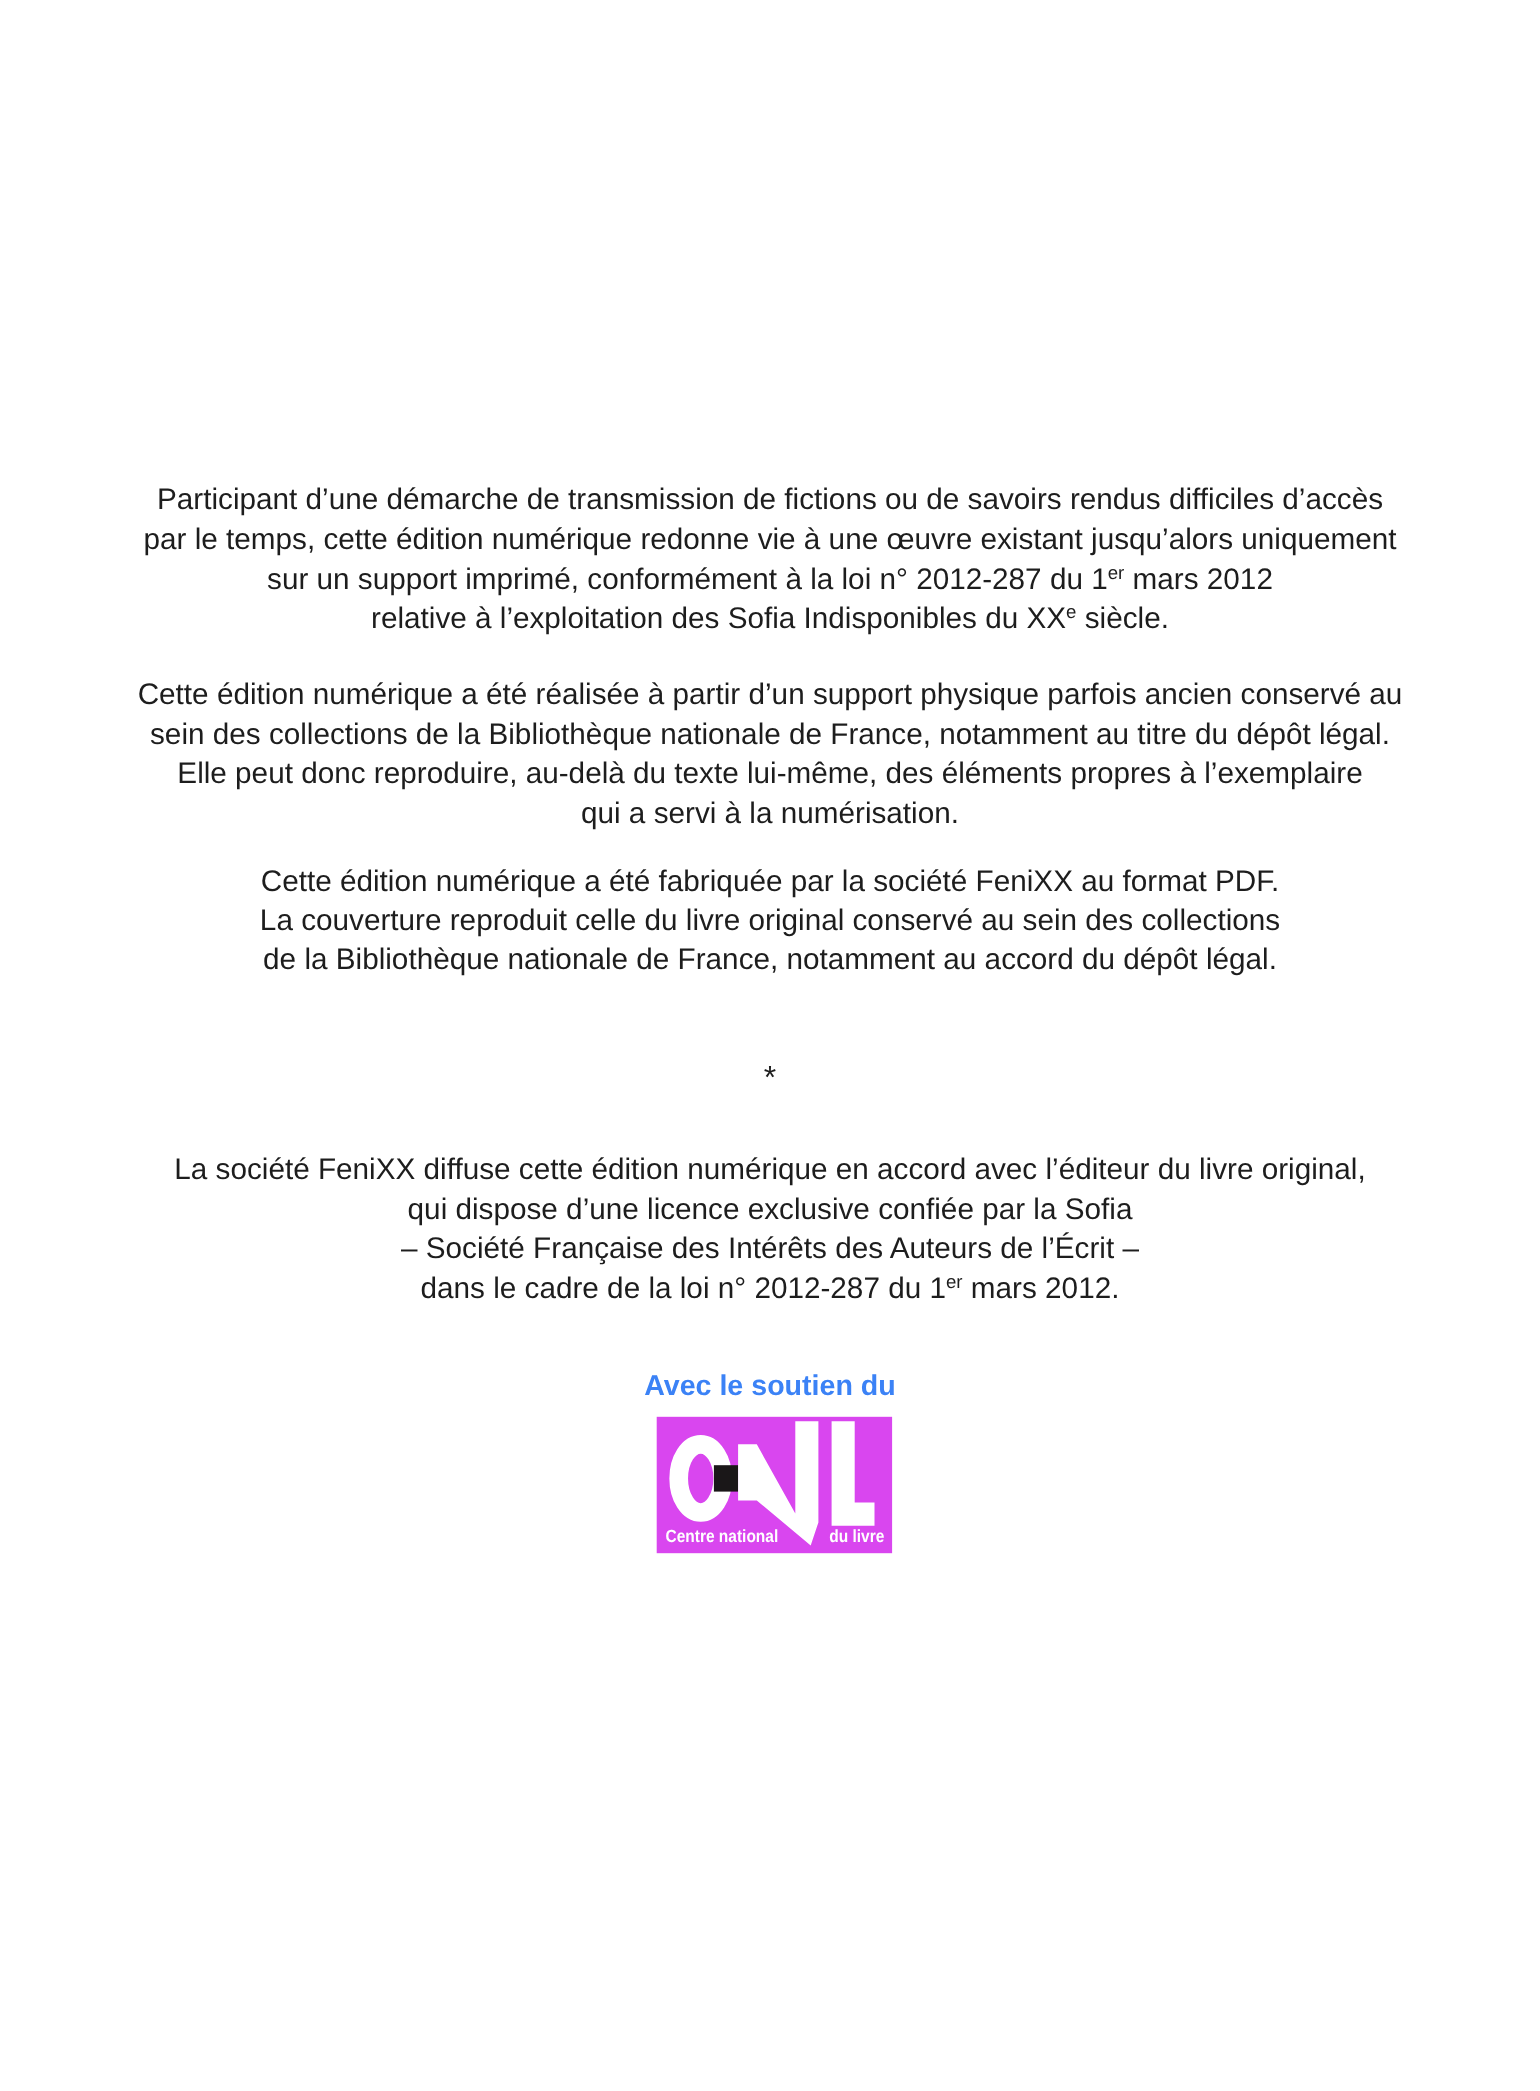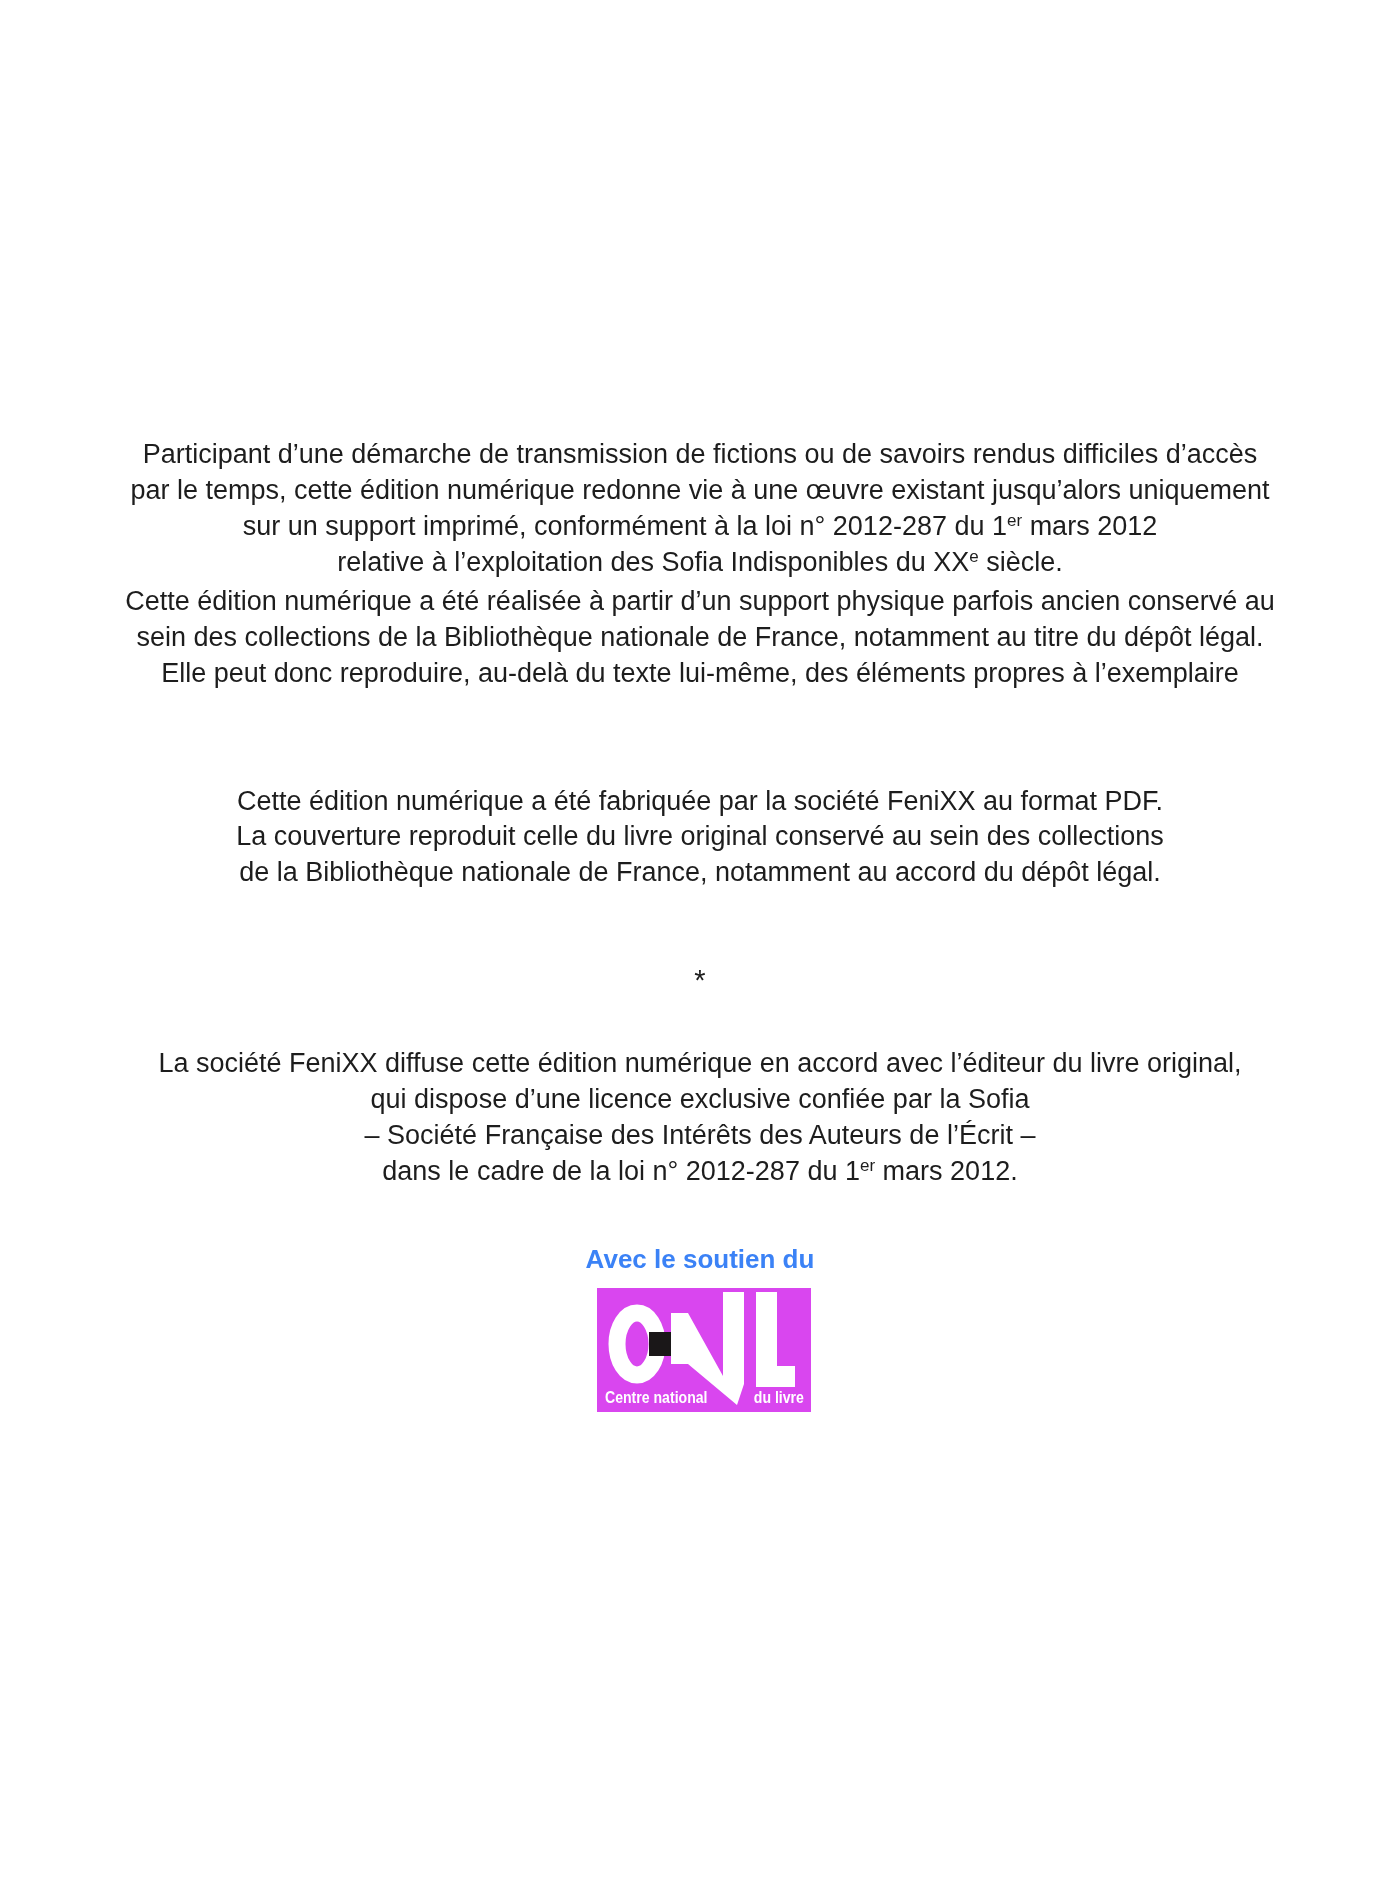--- a/index.html
+++ b/index.html
@@ -62,24 +62,25 @@
 
 <div class="page">
 
   <div class="para" style="top:436px">
     <div class="line">Participant d’une démarche de transmission de fictions ou de savoirs rendus difficiles d’accès</div>
     <div class="line">par le temps, cette édition numérique redonne vie à une œuvre existant jusqu’alors uniquement</div>
     <div class="line"><span>sur un support imprimé, conformément à la loi n° 2012-287 du 1</span><span class="sup">er</span><span> mars 2012</span></div>
     <div class="line"><span>relative à l’exploitation des Sofia Indisponibles du XX</span><span class="sup">e</span><span> siècle.</span></div>
   </div>
 
-  <div class="para" style="top:583px">
+  <div class="para" style="top:613px">
     <div class="line">Cette édition numérique a été réalisée à partir d’un support physique parfois ancien conservé au</div>
     <div class="line">sein des collections de la Bibliothèque nationale de France, notamment au titre du dépôt légal.</div>
     <div class="line">Elle peut donc reproduire, au-delà du texte lui-même, des éléments propres à l’exemplaire</div>
+    <div class="line">qui a servi à la numérisation.</div>
   </div>
 
   <div class="para" style="top:783px">
     <div class="line">Cette édition numérique a été fabriquée par la société FeniXX au format PDF.</div>
   </div>
 
   <div class="para" style="top:818px">
     <div class="line">La couverture reproduit celle du livre original conservé au sein des collections</div>
     <div class="line">de la Bibliothèque nationale de France, notamment au accord du dépôt légal.</div>
   </div>

